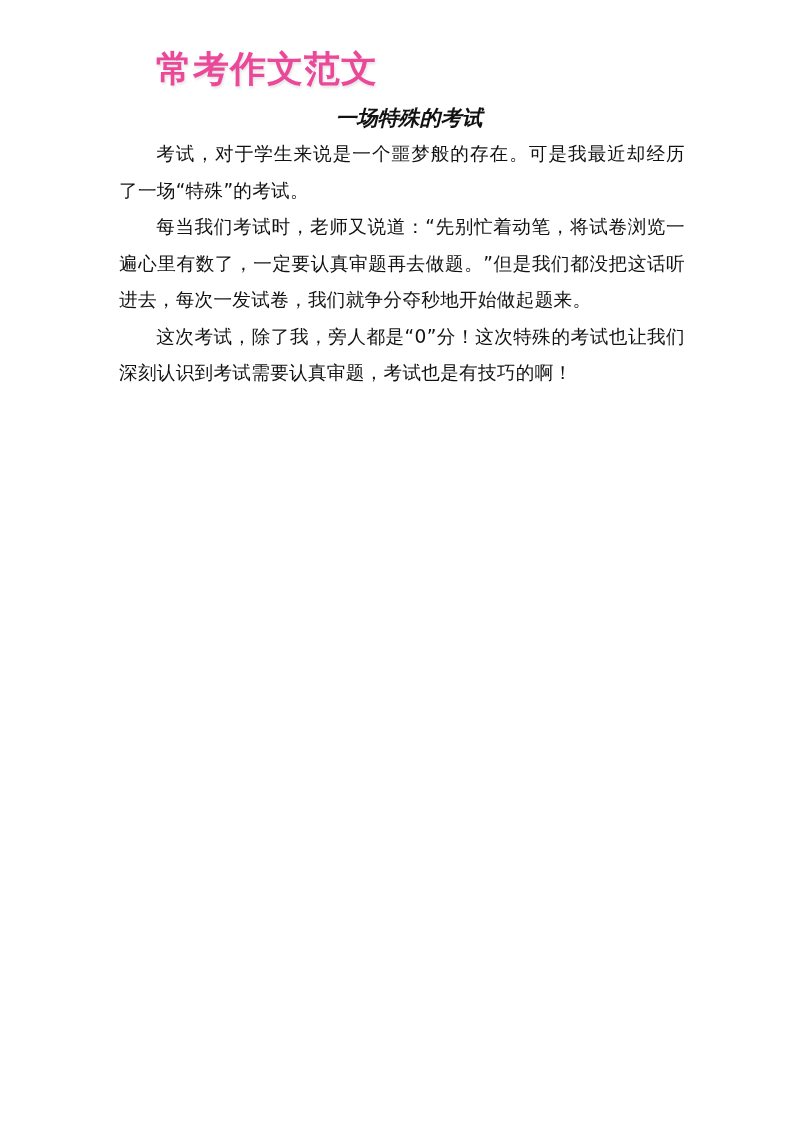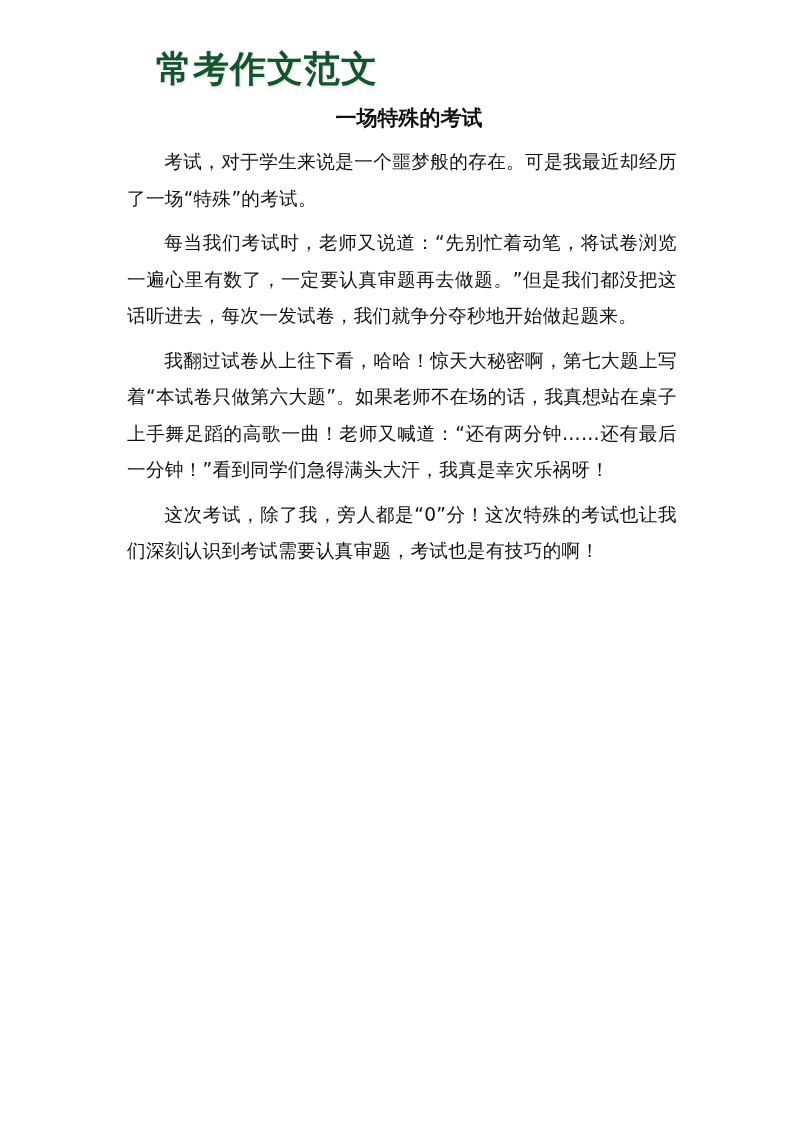--- a/index.html
+++ b/index.html
@@ -29,41 +29,41 @@
       position: absolute;
       left: 0;
       width: 800px;
       top: 101px;
       text-align: center;
       font-size: 21px;
       font-weight: bold;
       line-height: 34px;
       padding-left: 18px;
       box-sizing: border-box;
+      font-style: italic;
     }
     .body-text {
       position: absolute;
       left: 119px;
       top: 136px;
       width: 566px;
     }
     .para {
-      margin: 8px;
+      margin: 0;
       font-size: 18.6px;
       line-height: 36.5px;
       text-indent: 2em;
       text-align: justify;
       letter-spacing: 0.3px;
     }
   </style>
 </head>
 <body style="background: rgb(255, 255, 255); color: rgb(17, 17, 17);">
 
 <div class="page">
-  <div class="banner" style="color: #14532d;">常考作文范文</div>
+  <div class="banner" style="color: #ec4899;">常考作文范文</div>
   <div class="doc-title">一场特殊的考试</div>
   <div class="body-text">
     <p class="para">考试，对于学生来说是一个噩梦般的存在。可是我最近却经历了一场“特殊”的考试。</p>
     <p class="para">每当我们考试时，老师又说道：“先别忙着动笔，将试卷浏览一遍心里有数了，一定要认真审题再去做题。”但是我们都没把这话听进去，每次一发试卷，我们就争分夺秒地开始做起题来。</p>
-    <p class="para">我翻过试卷从上往下看，哈哈！惊天大秘密啊，第七大题上写着“本试卷只做第六大题”。如果老师不在场的话，我真想站在桌子上手舞足蹈的高歌一曲！老师又喊道：“还有两分钟……还有最后一分钟！”看到同学们急得满头大汗，我真是幸灾乐祸呀！</p>
     <p class="para">这次考试，除了我，旁人都是“0”分！这次特殊的考试也让我们深刻认识到考试需要认真审题，考试也是有技巧的啊！</p>
   </div>
 </div>
 
 </body></html>

